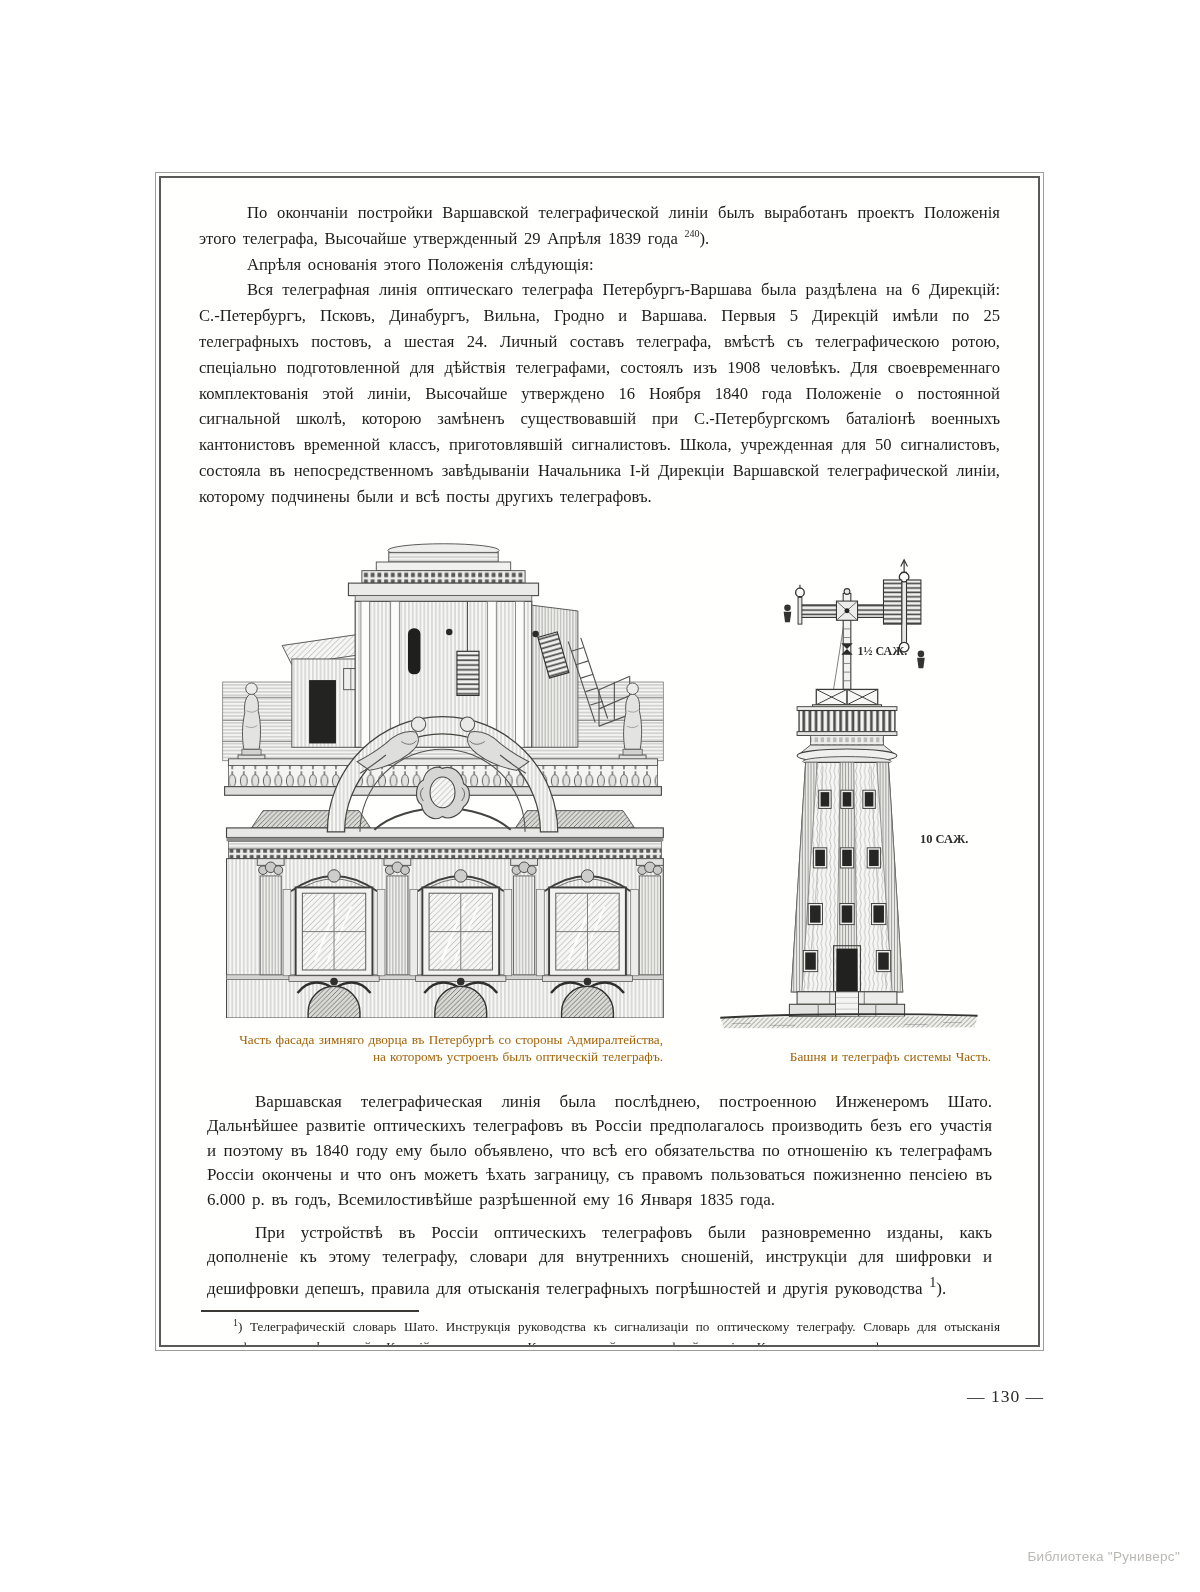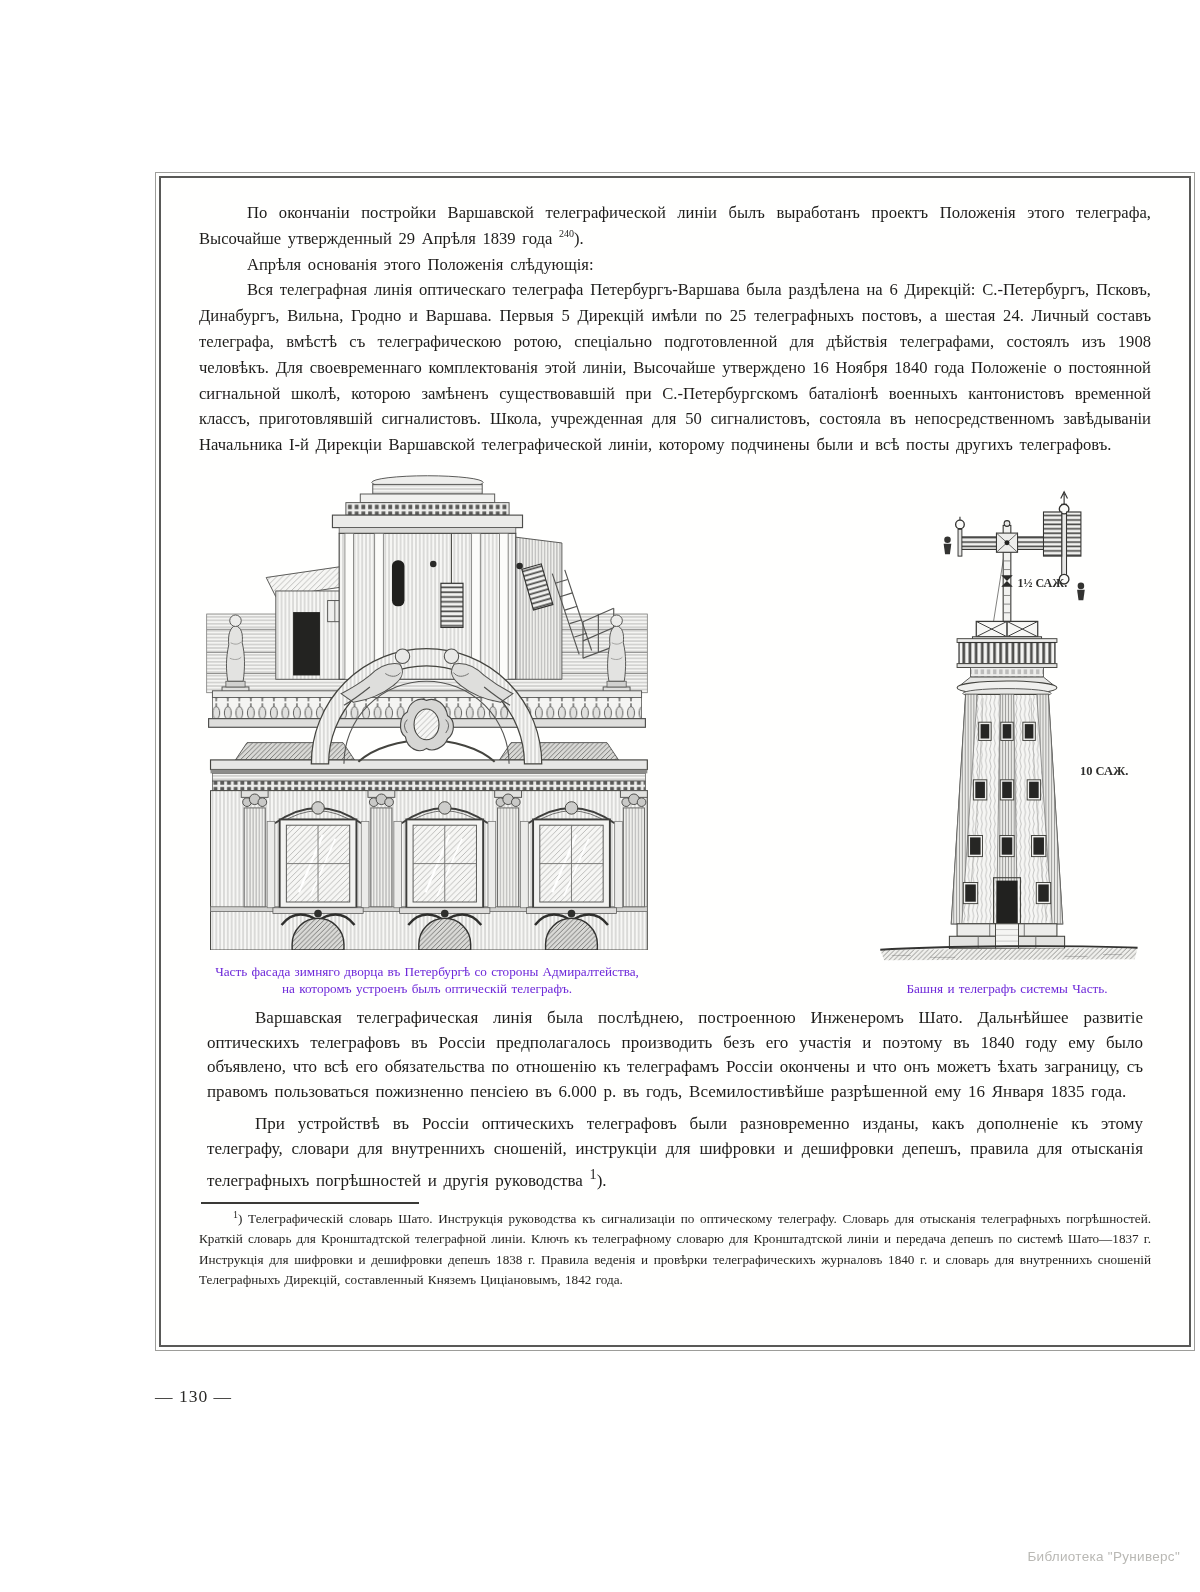--- a/index.html
+++ b/index.html
@@ -4,60 +4,60 @@
 <style>
   html,body{margin:0;padding:0;}
   body{
     width:1200px;height:1592px;position:relative;
     background:#ffffff;
     font-family:"Liberation Serif","DejaVu Serif",serif;
     color:#1e1d1b;
     overflow:hidden;
   }
   .frame-outer{
-    position:absolute;left:155px;top:172px;width:1040px;height:1179px;
+    position:absolute;left:155px;top:172px;width:889px;height:1179px;
     border:1px solid #9d9d9a;box-sizing:border-box;background:#fffffe;
   }
   .frame-inner{
     position:absolute;left:3px;top:3px;right:3px;bottom:3px;
     border:2px solid #595957;box-sizing:border-box;
     padding:22px 38px 0 38px;overflow:hidden;
   }
   .body-text p{
     margin:0;text-indent:48px;text-align:justify;
     font-size:16.6px;line-height:25.8px;word-spacing:2.5px;
   }
   .body-text p sup, .footnote sup{
     font-size:10px;line-height:0;
   }
   .figures-row{
     display:flex;justify-content:space-between;align-items:flex-end;
     margin:12px 0 4px 0;
   }
-  figure{margin:0;text-align:center;}
+  figure{margin:16px;text-align:right;}
   figcaption{
     font-size:13.2px;line-height:17.5px;margin-top:9px;
-    word-spacing:1px;color:#6d28d9;
+    word-spacing:1px;color:#a16207;
   }
   .caption-narrow{max-width:440px;margin-left:auto;margin-right:auto;}
   .lower-text p{
     margin:8px;text-indent:48px;text-align:justify;
     font-size:17px;line-height:24.6px;word-spacing:2.5px;
   }
   .footnote-rule{
     width:218px;height:0;border-top:2px solid #3a3936;
     margin:9px 0 5px 2px;
   }
   .footnote{
     margin:0;font-size:13.2px;line-height:20.4px;
     text-align:justify;text-indent:34px;word-spacing:1px;color:#262522;
   }
   .page-number{
     position:absolute;left:155px;top:1386px;width:889px;
-    text-align:left;font-size:17.5px;letter-spacing:1px;color:#2a2927;
+    text-align:right;font-size:17.5px;letter-spacing:1px;color:#2a2927;
   }
   .watermark{
     position:absolute;right:20px;top:1549px;
     font-family:"Liberation Sans","DejaVu Sans",sans-serif;
     font-size:13.5px;color:#b9b8b4;letter-spacing:0.3px;
   }
   svg .eng-label{font-family:"Liberation Serif","DejaVu Serif",serif;font-weight:bold;}
 </style>
 </head>
 <body>

